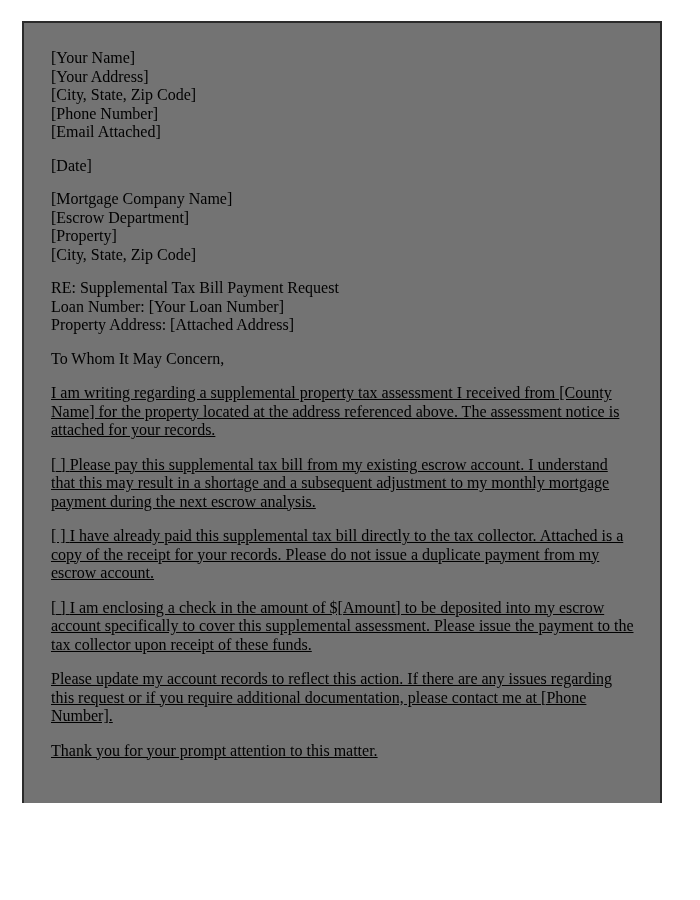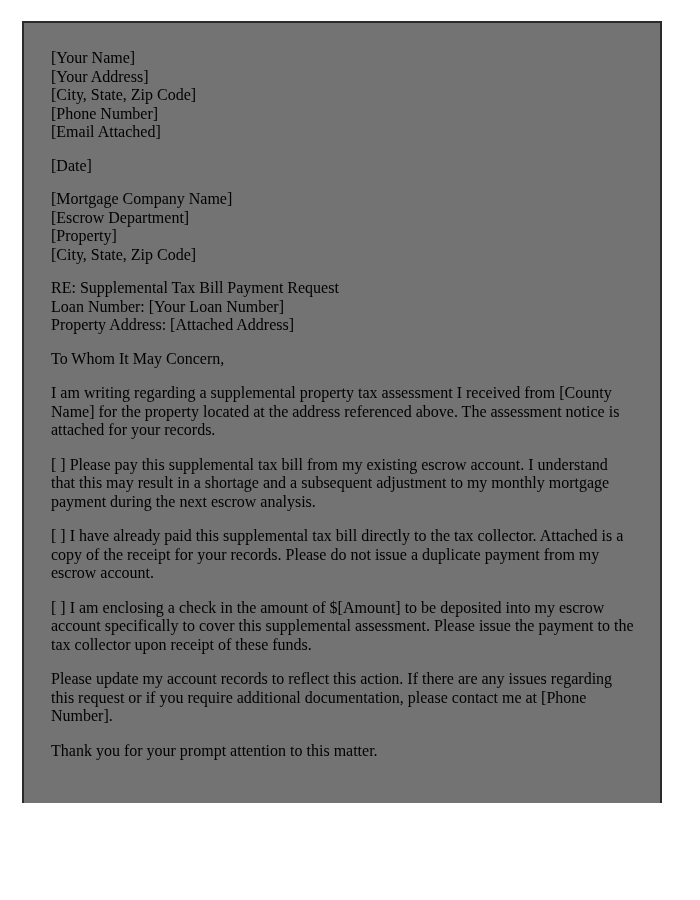--- a/index.html
+++ b/index.html
@@ -40,20 +40,21 @@
   }
   .block:last-child {
     margin-bottom: 0;
   }
   .line {
     margin: 0;
     padding: 0;
   }
   p.block {
     margin-top: 16px;
+    text-decoration: underline;
   }
   .cb {
     white-space: pre;
   }
 </style>
 </head>
 <body>
 
 <div class="page">
   <div class="letter">

